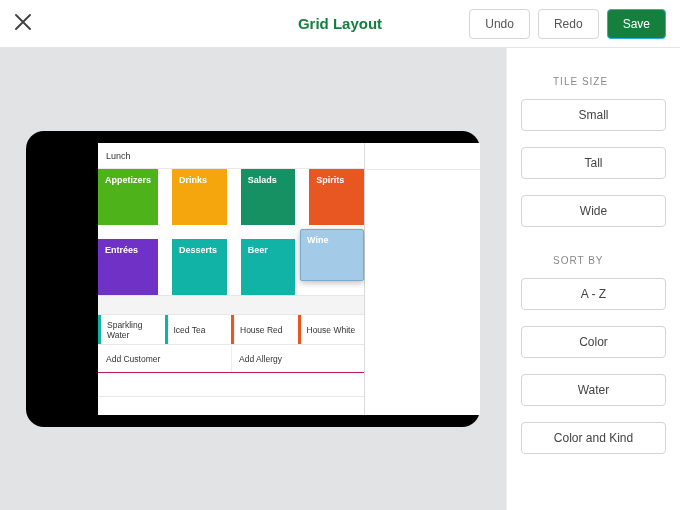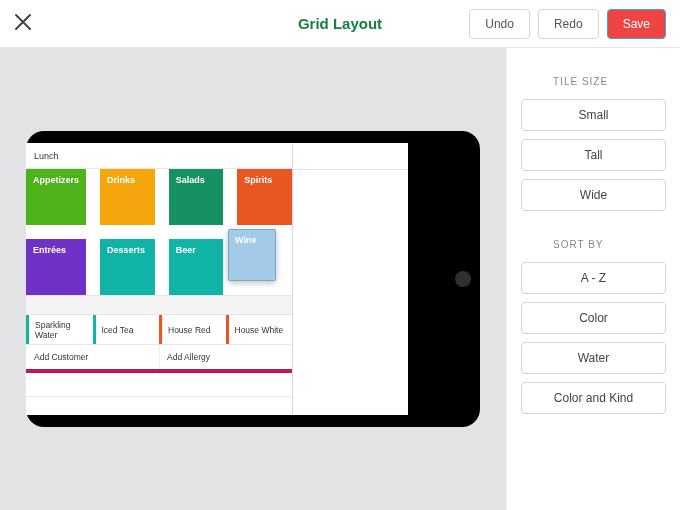--- a/index.html
+++ b/index.html
@@ -38,21 +38,21 @@
     .btn {
       padding: 7px 15px;
       font-size: 12px;
       border-radius: 4px;
       border: 1px solid #d5d5d5;
       background: #fff;
       color: #555;
       cursor: pointer;
     }
     .btn-primary {
-      background: #ef4444;
+      background: #15803d;
       border-color: #2eacde;
       color: #fff;
       font-weight: 500;
     }
 
     .body {
       display: flex;
       height: calc(510px - 48px);
     }
     .canvas-area {
@@ -80,34 +80,34 @@
     .opt-btn {
       display: block;
       width: 100%;
       padding: 8px 0;
       font-size: 12px;
       text-align: center;
       border: 1px solid #d5d5d5;
       background: #fff;
       border-radius: 4px;
       color: #444;
-      margin-bottom: 8px;
+      margin-bottom: 16px;
       cursor: pointer;
     }
 
     
     .ipad {
       width: 454px;
       height: 296px;
       background: #000;
       border-radius: 18px;
       position: relative;
       display: flex;
       align-items: center;
-      justify-content: flex-start;
+      justify-content: flex-end;
     }
     .home-btn {
       position: absolute;
       right: 9px;
       top: 50%;
       transform: translateY(-50%);
       width: 16px;
       height: 16px;
       border-radius: 50%;
       background: #2f2f2f;
@@ -158,21 +158,21 @@
     .cat-tile {
       padding: 6px 7px;
       font-size: 9px;
       font-weight: 600;
       color: #fff;
     }
     .sel-tile {
       position:absolute;
       left: 202px;
       top: 60px;
-      width: 48px;
+      width: 64px;
       height: 52px;
       background: #a3cbe8;
       border: 1px solid #7aa9cc;
       border-radius: 2px;
       box-shadow: 0 2px 6px rgba(0,0,0,.25);
       font-size:9px;
       font-weight:600;
       color:#fff;
       padding:5px 6px;
     }
@@ -195,21 +195,21 @@
       border-left: 3px solid transparent;
       position:relative;
     }
     .item-cell + .item-cell { box-shadow: inset 1px 0 0 #eee; }
 
     .action-row {
       display: grid;
       grid-template-columns: 1fr 1fr;
       height: 28px;
       background: #fff;
-      border-bottom:4px solid #be185d;
+      border-bottom:1px solid #be185d;
     }
     .action-cell {
       font-size: 8.5px;
       color: #333;
       display:flex;
       align-items:center;
       padding:0 8px;
     }
     .action-cell + .action-cell { box-shadow: inset 1px 0 0 #eee; }
 

